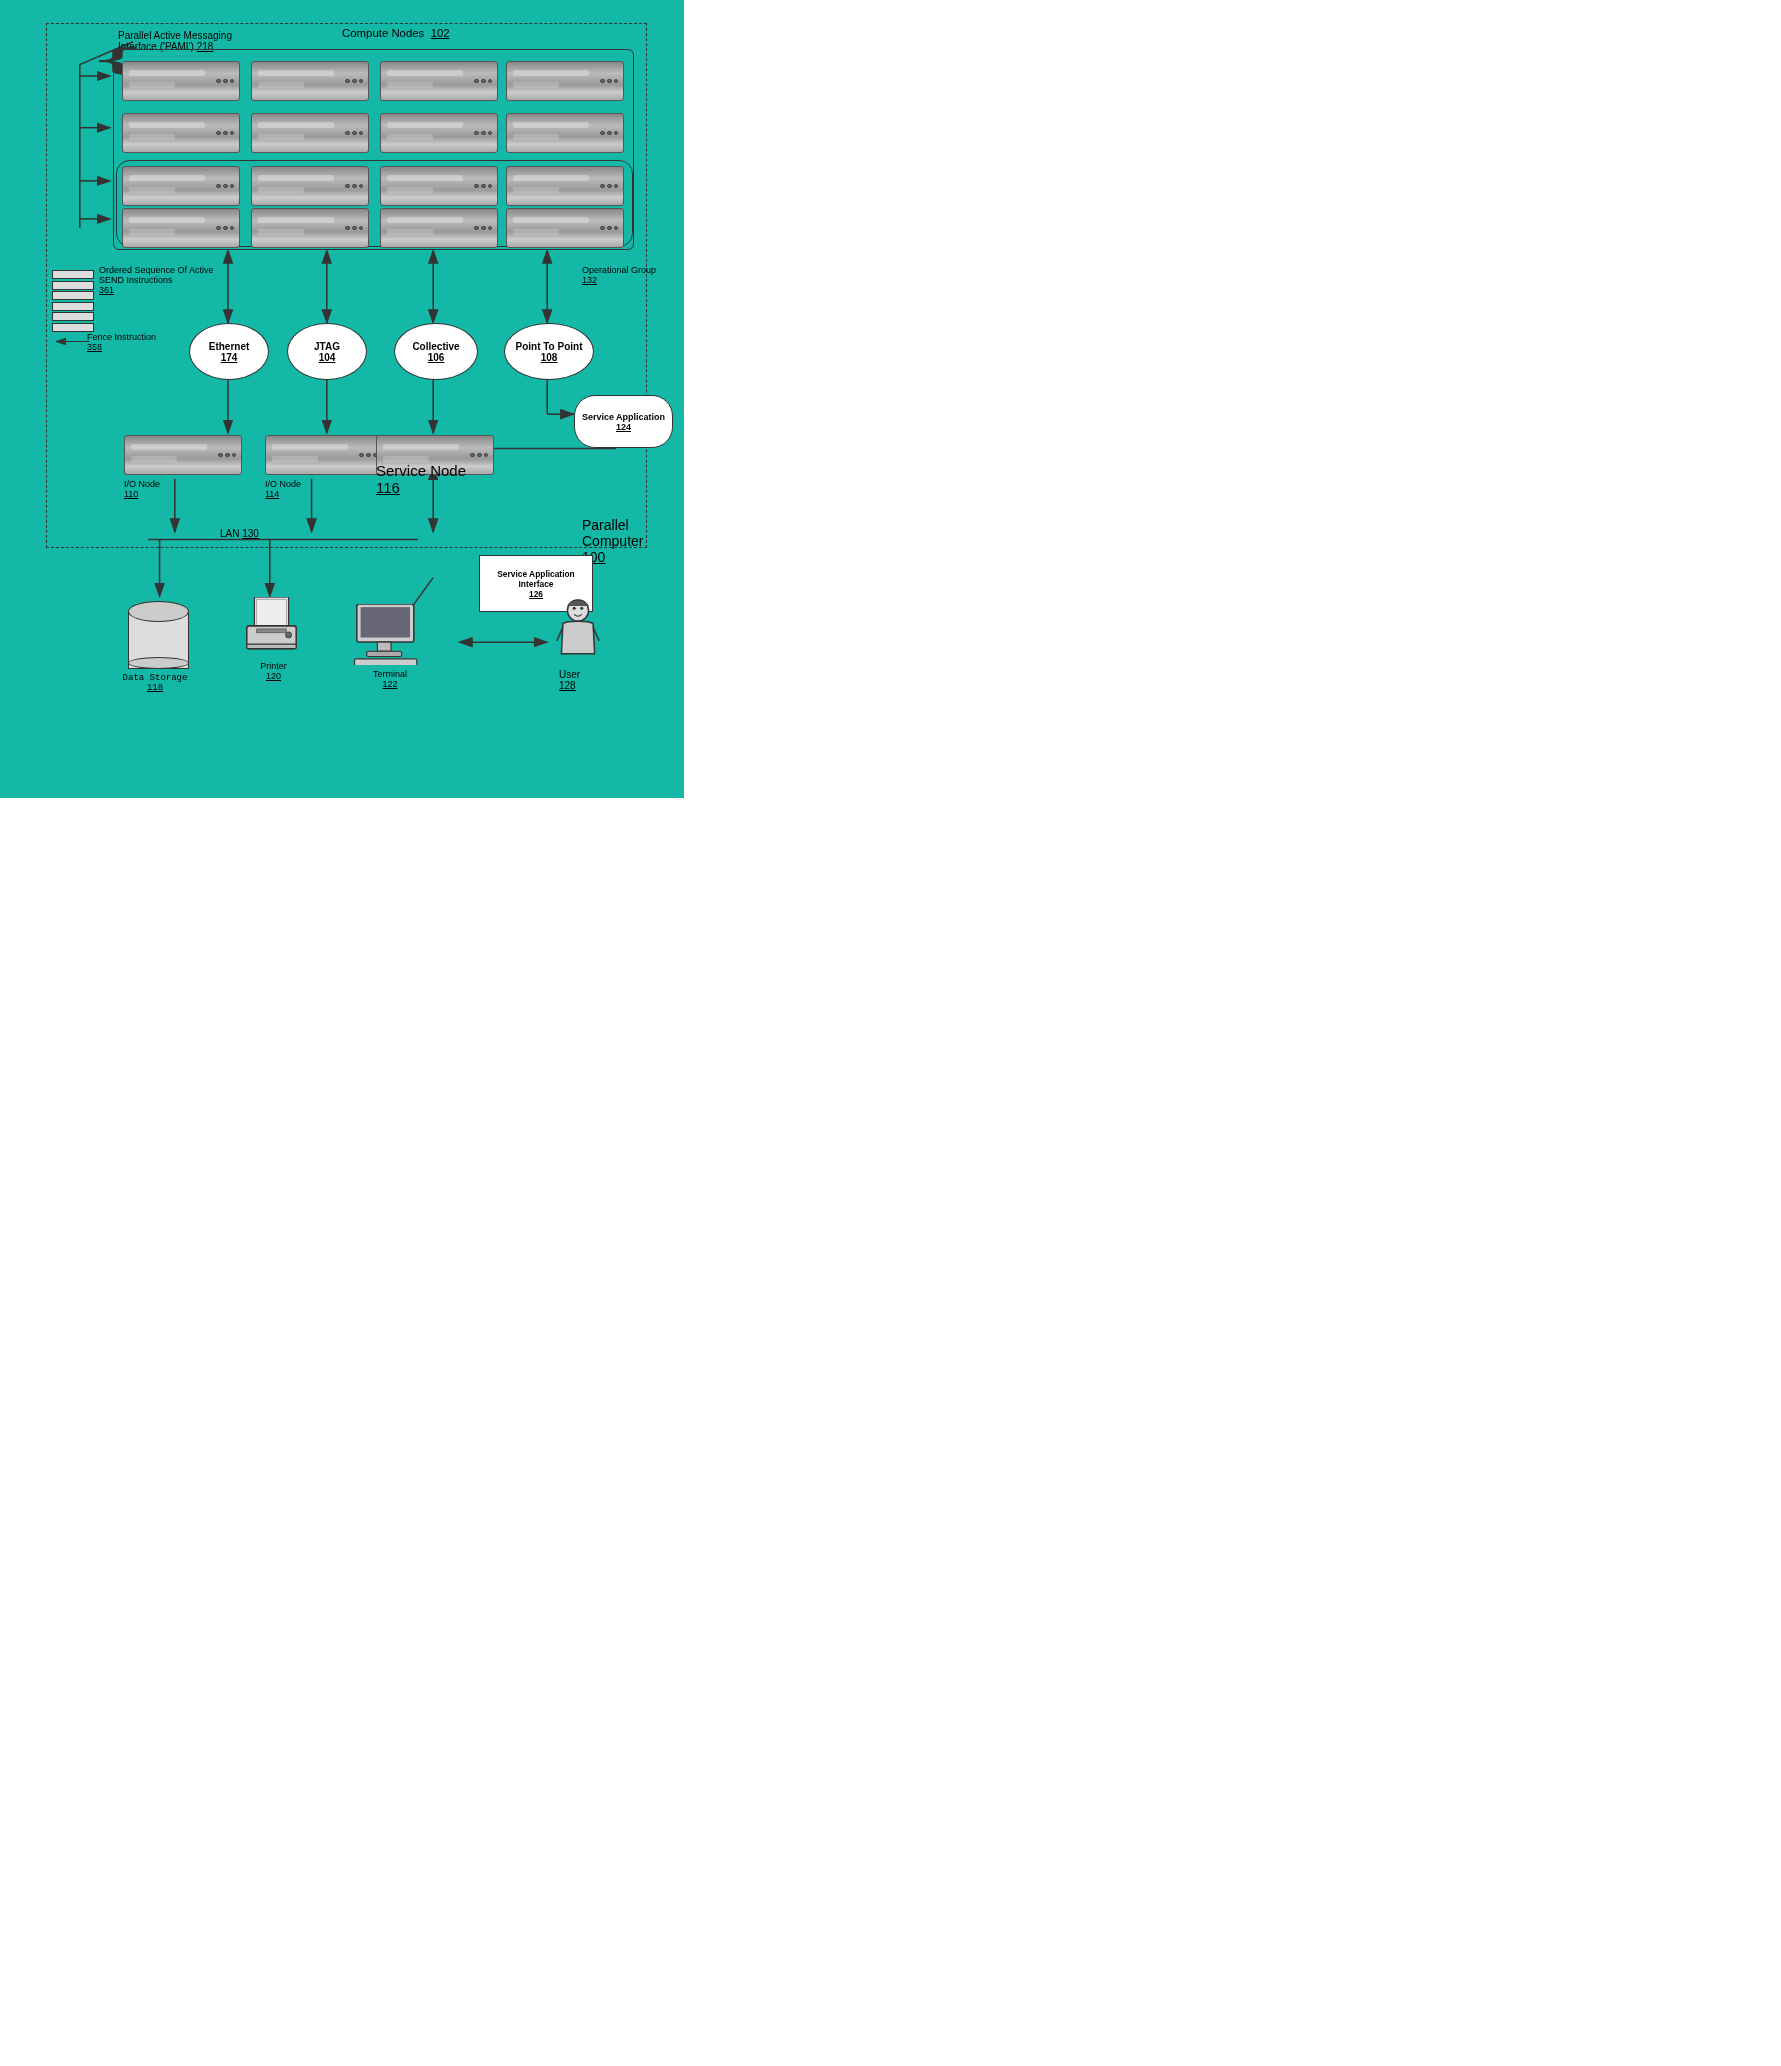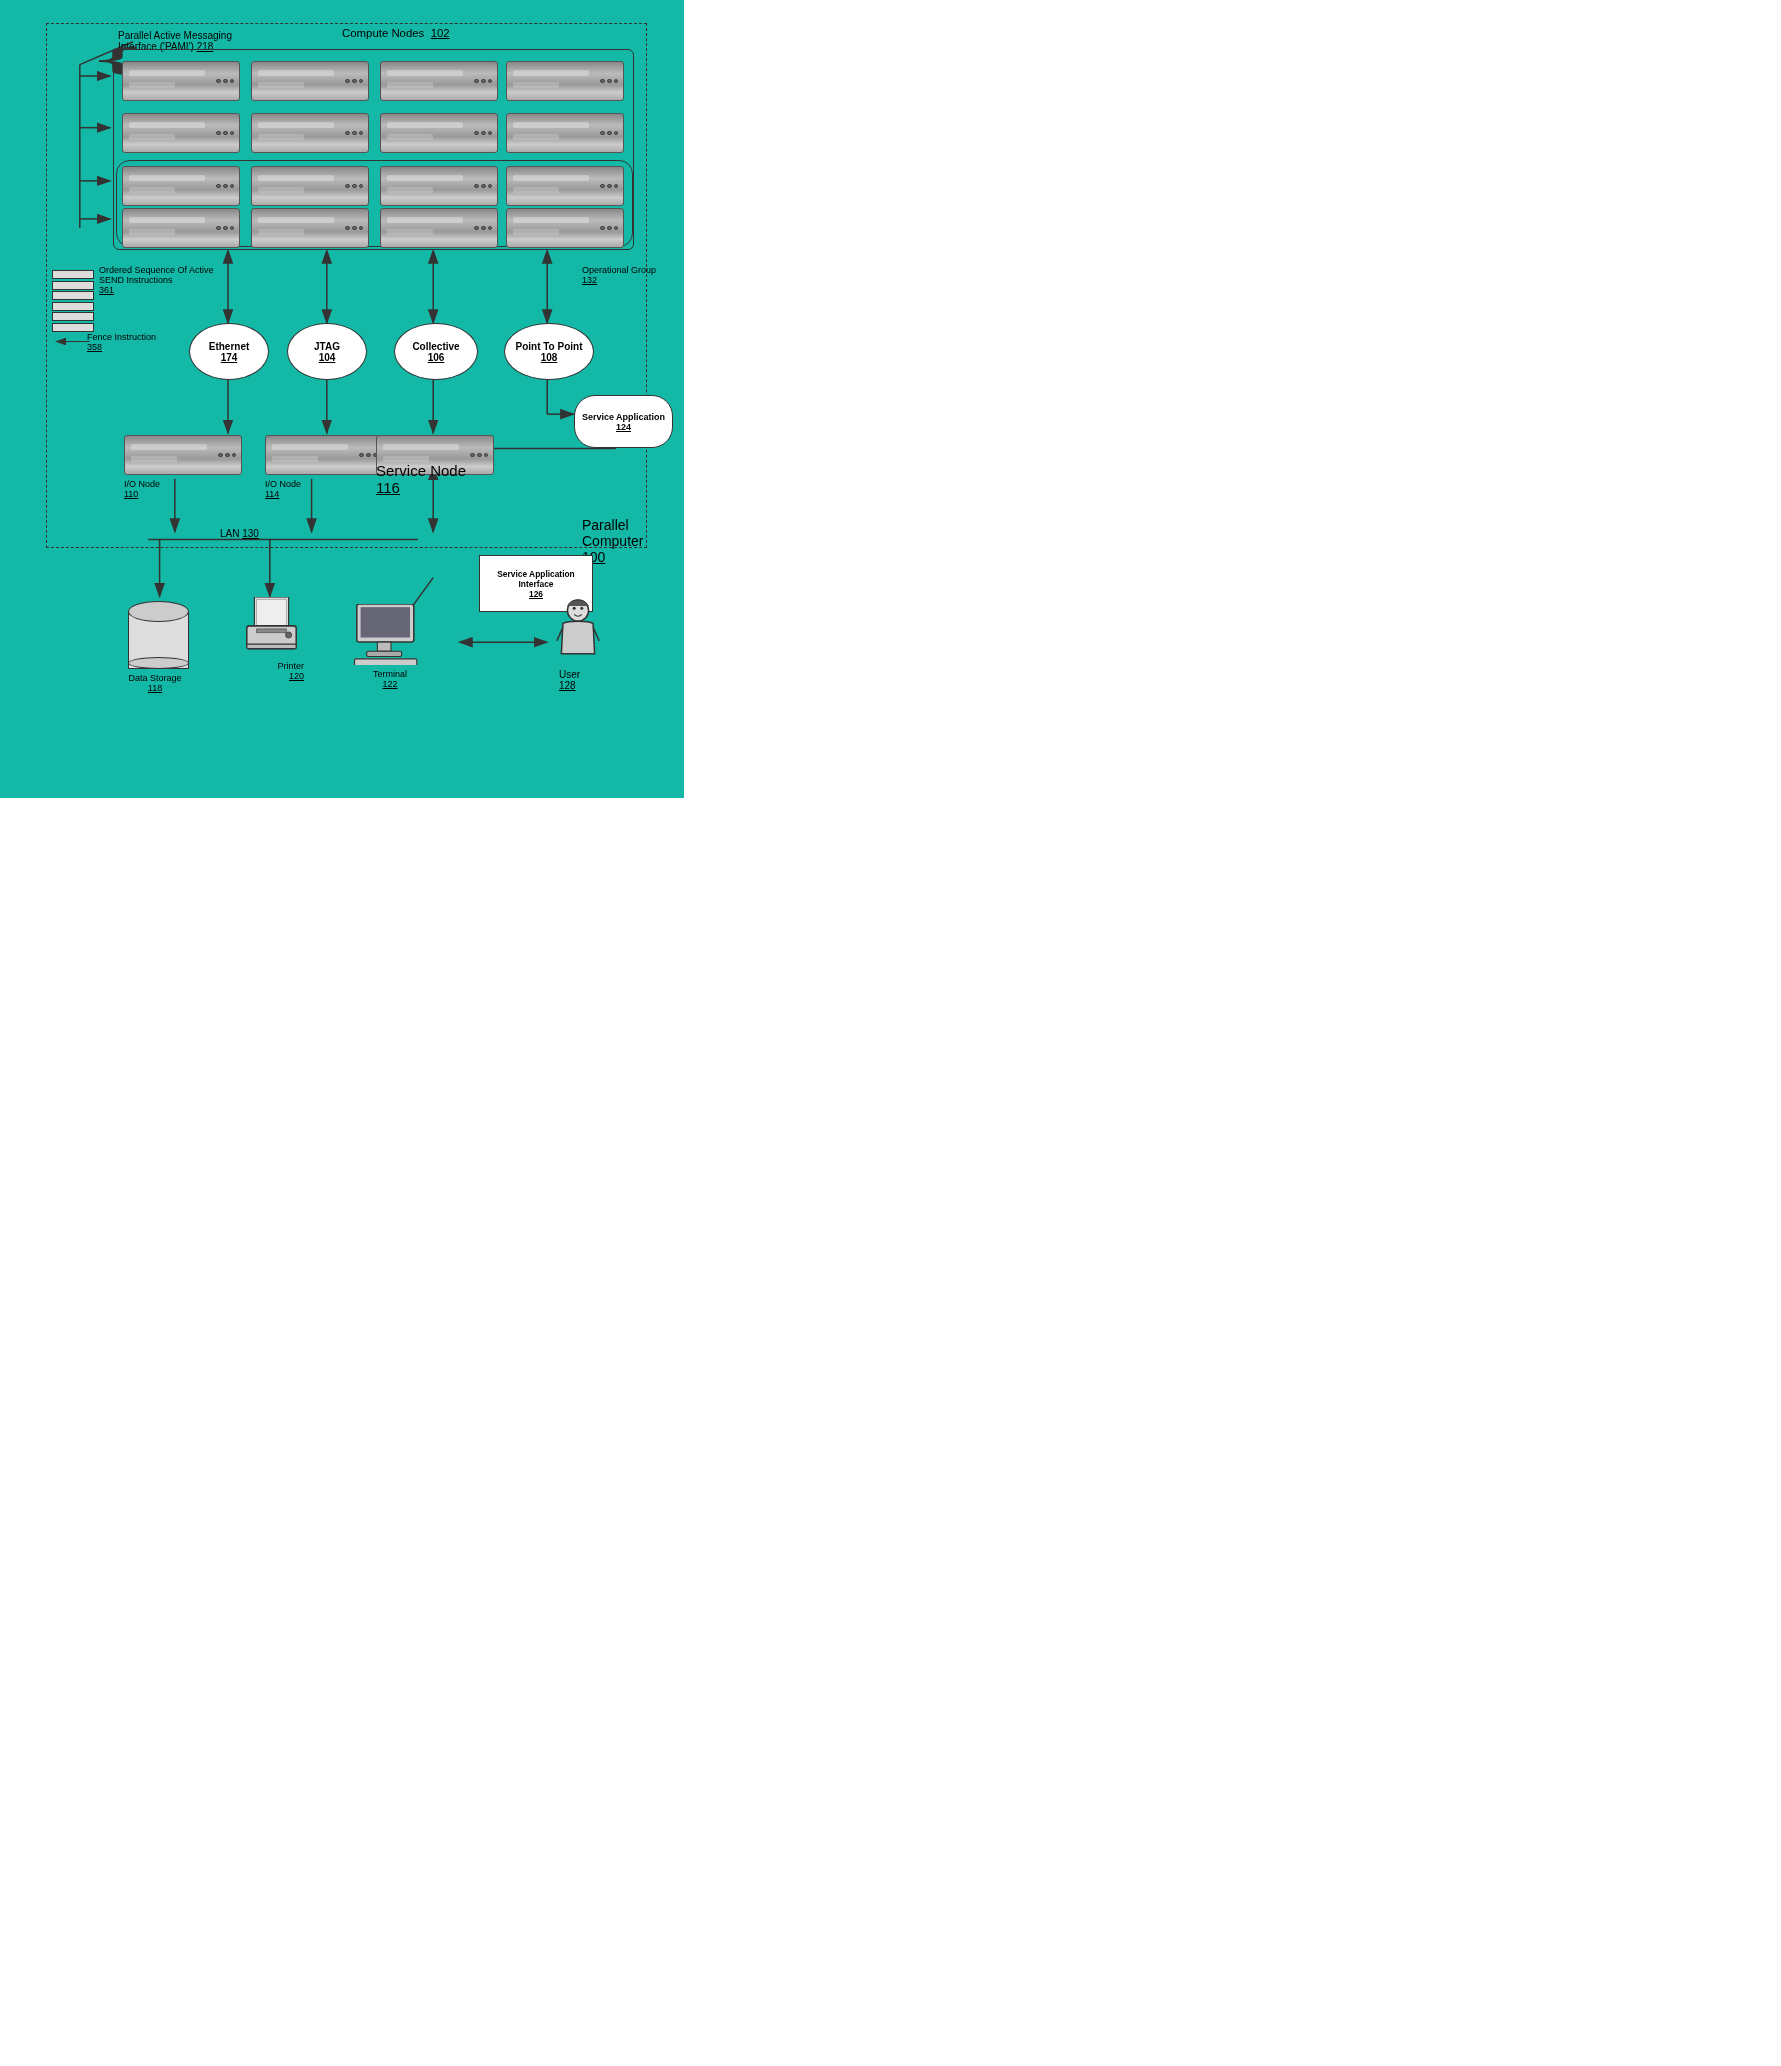--- a/index.html
+++ b/index.html
@@ -484,38 +484,38 @@
 
   <div class="label" style="top:528px; left:220px; font-size:10px;">
     <span>LAN</span>&nbsp;<span class="label-underline">130</span>
   </div>
 
   <div class="db-cylinder" style="top:601px; left:128px;">
     <div class="db-body"></div>
     <div class="db-top"></div>
     <div class="db-bottom"></div>
   </div>
-  <div class="label" style="top:673px; left:113px; font-size:9px; text-align:center; width:84px;">
+  <div class="label" style="top:673px; left:113px; font-size:9px; text-align:center; width:84px;font-family:Liberation Mono, monospace;">
     <span>Data Storage</span><br>
     <span class="label-underline">118</span>
   </div>
 
   <svg style="position:absolute; top:597px; left:243px; width:57px; height:57px;" viewBox="0 0 75 75" width="57" height="57">
 
     <rect x="15" y="0" width="45" height="55" fill="#ddd" stroke="#333" stroke-width="1.5"></rect>
     <rect x="18" y="3" width="39" height="49" fill="#eee" stroke="#999" stroke-width="1"></rect>
 
     <rect x="5" y="38" width="65" height="30" rx="3" fill="#ccc" stroke="#333" stroke-width="2"></rect>
 
     <rect x="18" y="42" width="39" height="5" fill="#888" stroke="#555" stroke-width="1"></rect>
 
     <circle cx="60" cy="50" r="4" fill="#666" stroke="#333" stroke-width="1"></circle>
     <rect x="5" y="62" width="65" height="6" rx="2" fill="#bbb" stroke="#333" stroke-width="1.5"></rect>
   </svg>
-  <div class="label" style="top:661px; left:243px; font-size:9px; text-align:right; width:61px;">
+  <div class="label" style="top:661px; left:243px; font-size:9px; text-align:center; width:61px;">
     <span>Printer</span><br>
     <span class="label-underline">120</span>
   </div>
 
   <svg style="position:absolute; top:604px; left:353px; width:76px; height:61px;" viewBox="0 0 100 80" width="76" height="61">
 
     <rect x="5" y="0" width="75" height="50" rx="3" fill="#ccc" stroke="#333" stroke-width="2"></rect>
     <rect x="10" y="4" width="65" height="40" fill="#667"></rect>
 
     <rect x="32" y="50" width="18" height="12" fill="#bbb" stroke="#333" stroke-width="1.5"></rect>

